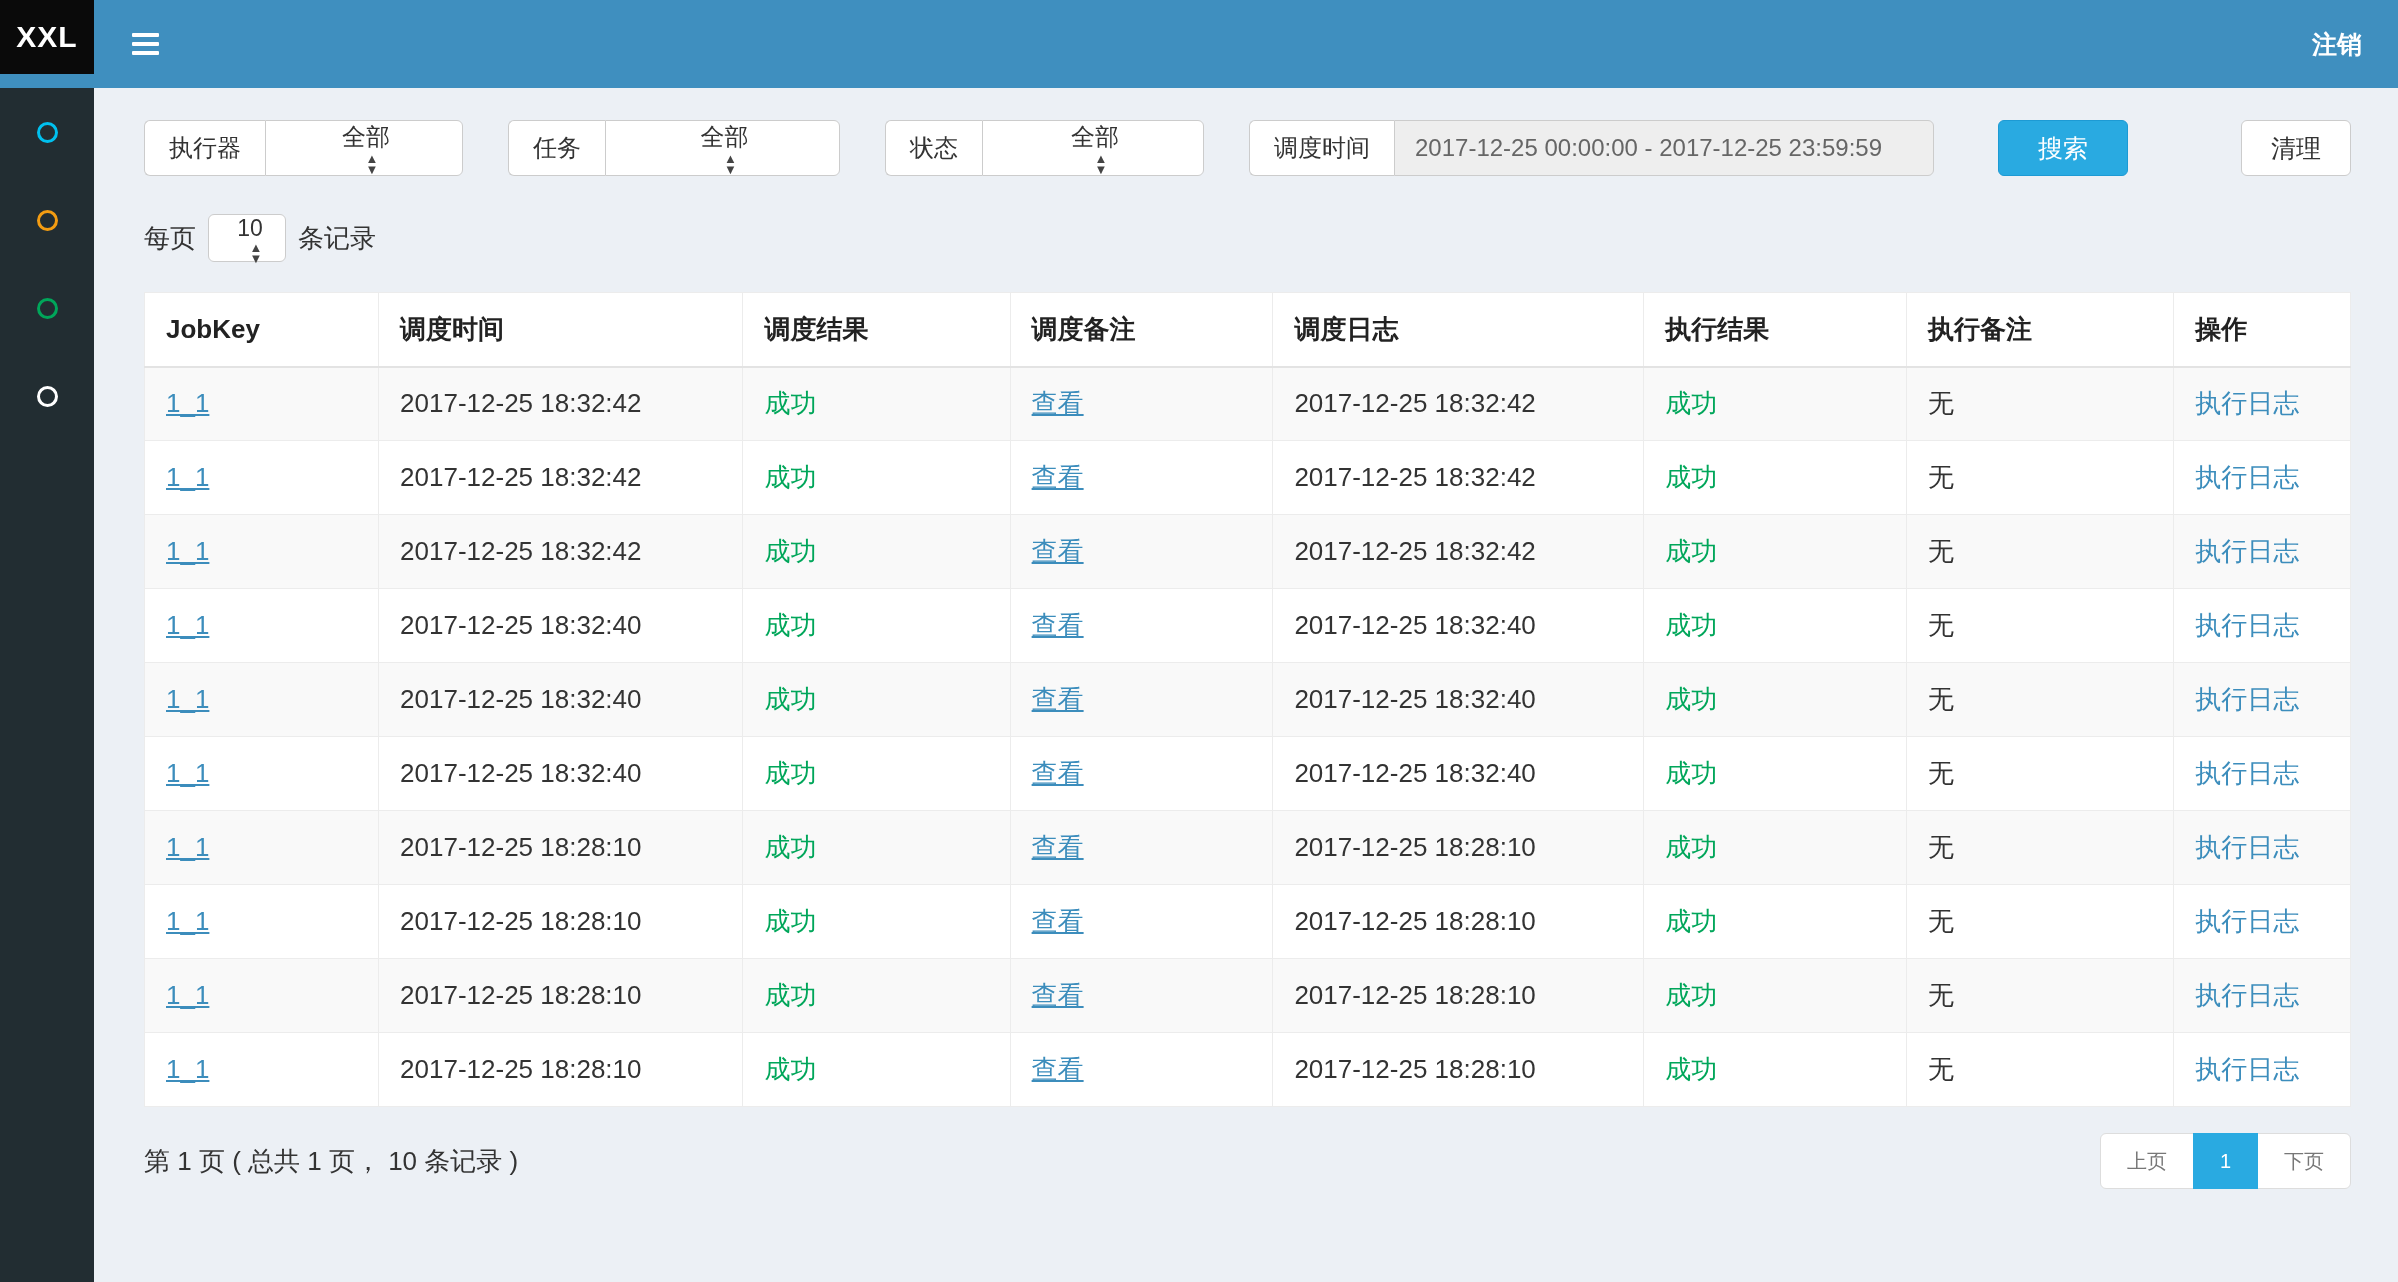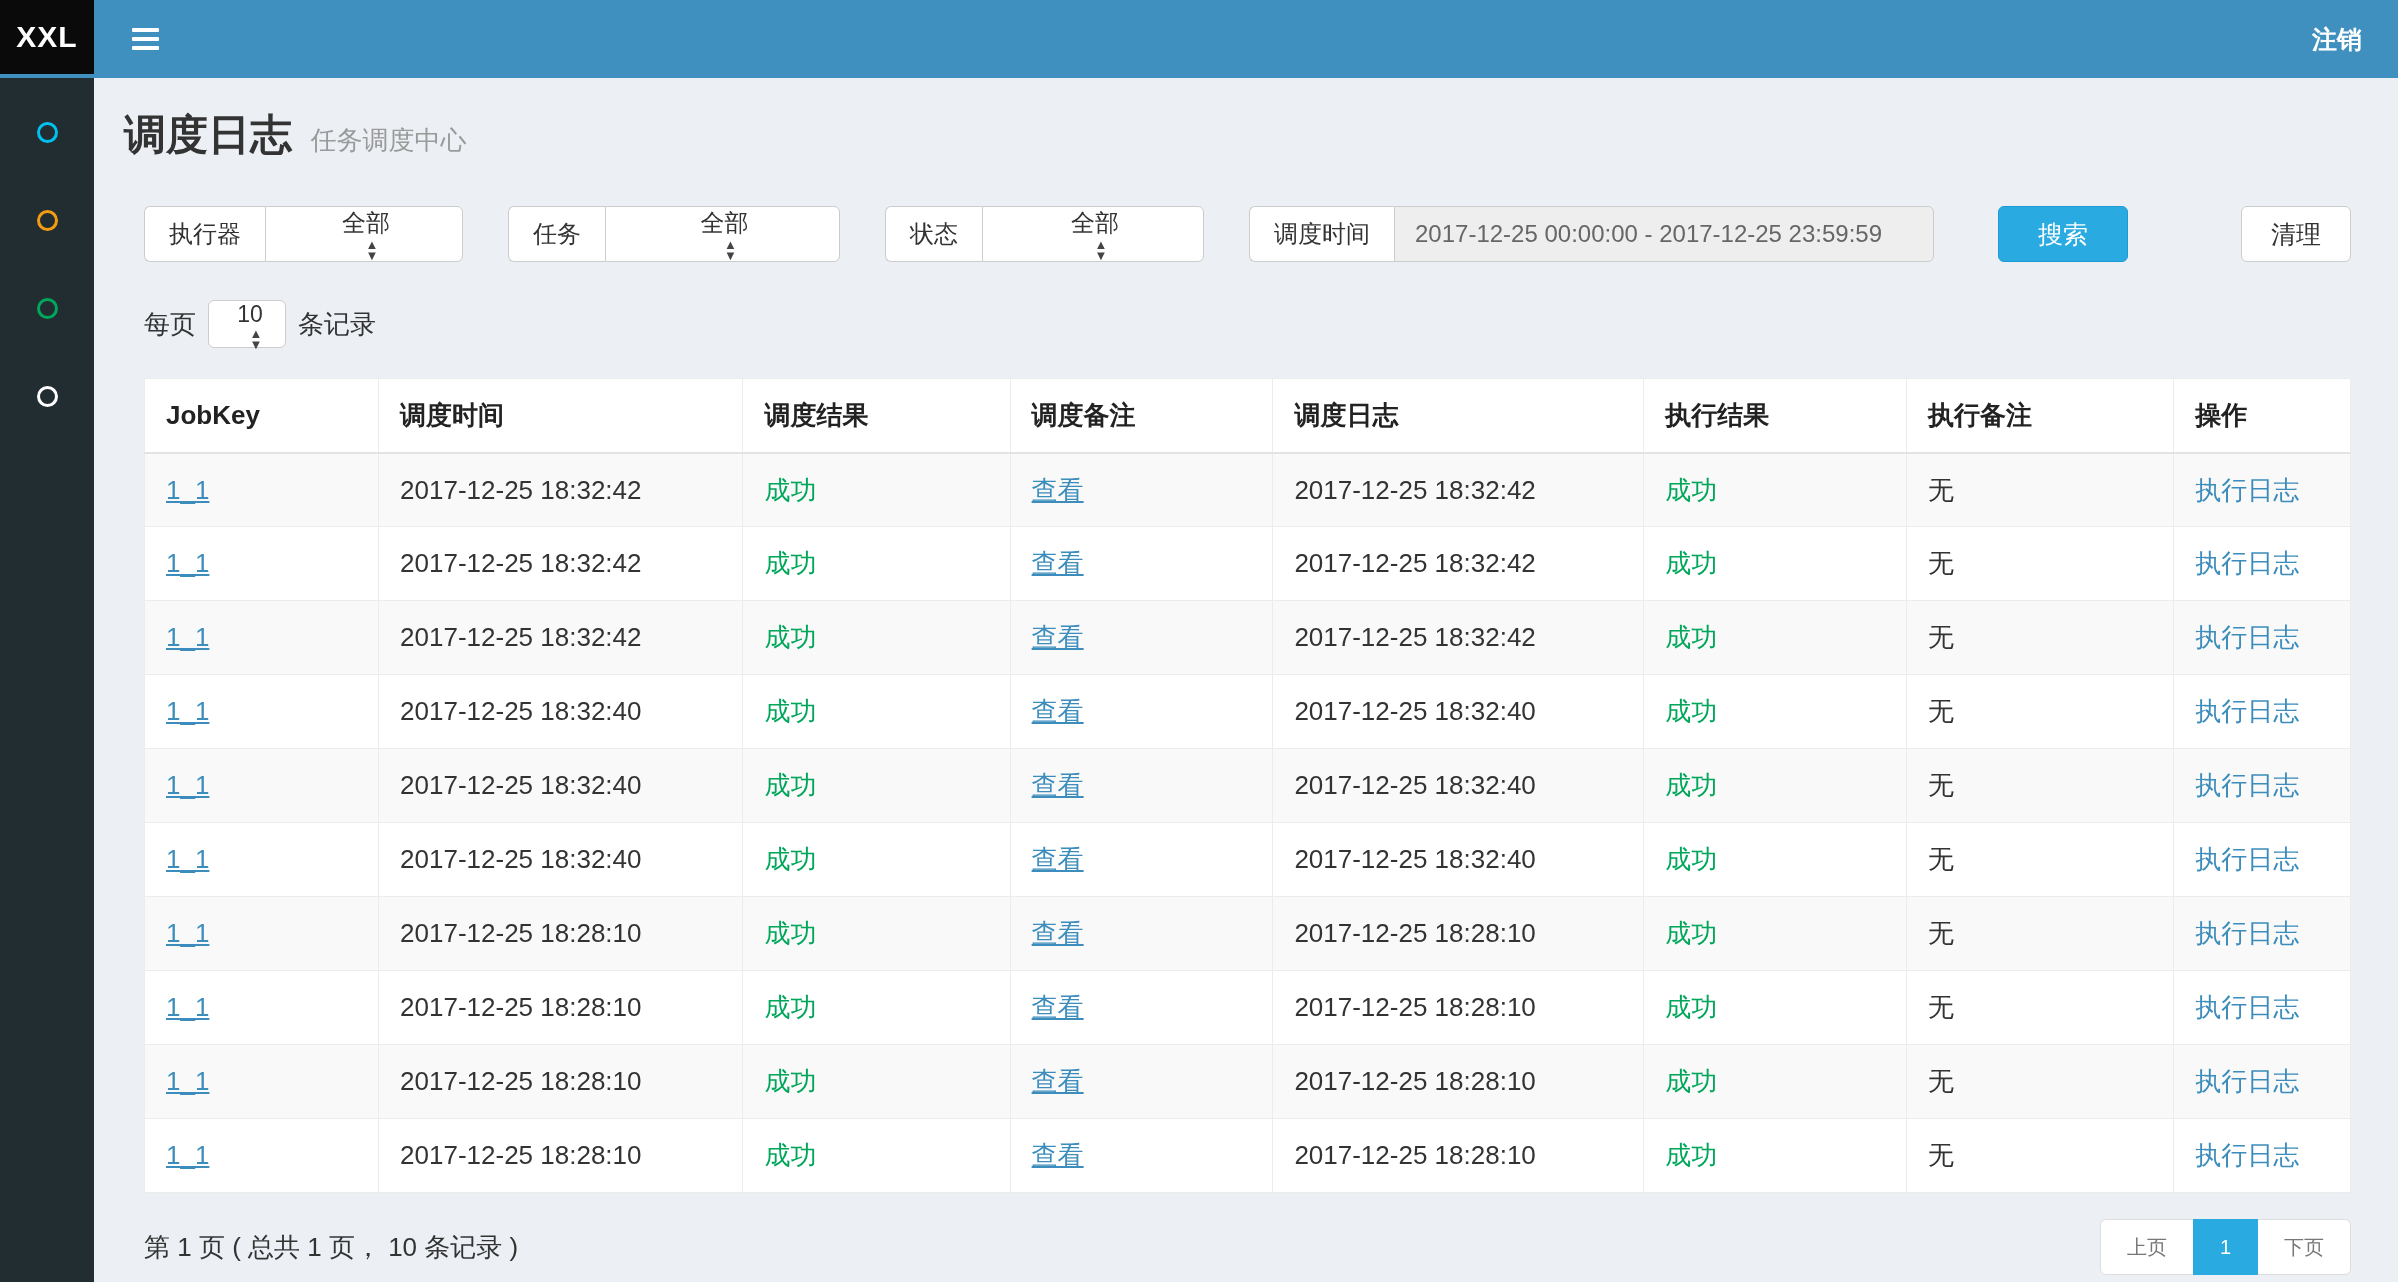--- a/index.html
+++ b/index.html
@@ -4,21 +4,21 @@
 <style>
   * { box-sizing: border-box; margin: 0; padding: 0; }
   html, body { width: 2398px; height: 1282px; overflow: hidden; }
   body {
     font-family: "Liberation Sans", "DejaVu Sans", sans-serif;
     background: #ecf0f5;
     color: #333;
   }
   
   .navbar {
-    position: fixed; top: 0; left: 0; width: 100%; height: 78px;
+    position: fixed; top: 0; left: 0; width: 100%; height: 88px;
     background: #3f8fbf; display: flex; z-index: 20;
   }
   .logo {
     width: 94px; height: 74px; background: #0a0a0a; color: #fff;
     display: flex; align-items: center; justify-content: center;
     font-size: 30px; font-weight: bold; letter-spacing: 1px;
   }
   .nav-rest {
     flex: 1; display: flex; align-items: center; justify-content: space-between;
     padding: 0 36px 0 34px;
@@ -128,24 +128,20 @@
         <span class="circle-icon" style="border-color: rgb(0, 166, 90);"></span>
       </div>
       <div class="sb-item">
         <span class="circle-icon" style="border-color: rgb(255, 255, 255);"></span>
       </div>
     </nav>
 </aside>
 
 <main class="main">
 
-  <div class="content-header">
-    <h1 class="page-title">调度日志</h1>
-    <span class="page-subtitle">任务调度中心</span>
-  </div>
 
   <div class="content-body">
 
     <div class="filters">
 
       <div class="filter-group">
         <span class="addon">执行器</span>
         <div class="select-box w-exec">
           <span>全部</span>
           <span class="stepper">

